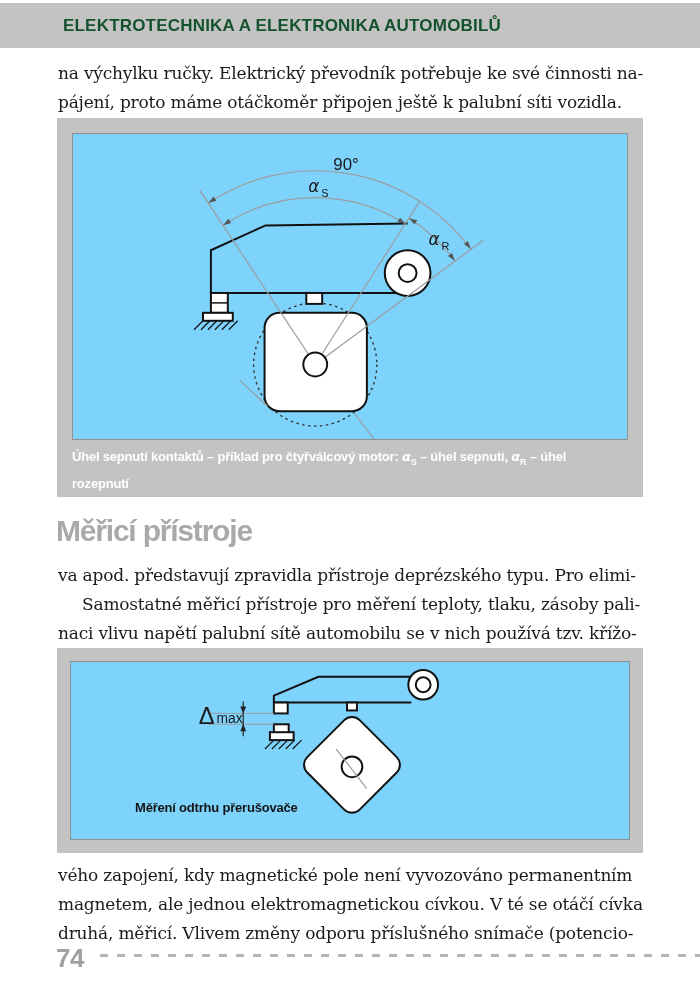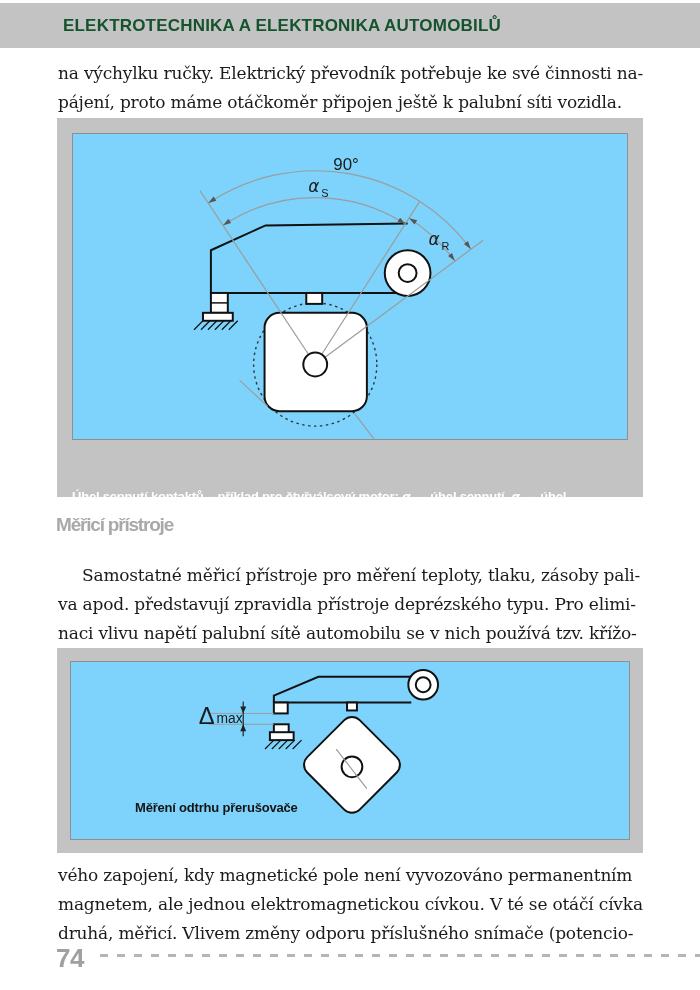--- a/index.html
+++ b/index.html
@@ -21,31 +21,31 @@
   
   .figframe{position:absolute;left:57px;width:586px;background:#c3c3c3;}
   .fig1{top:118px;height:379px;}
   .fig2{top:648px;height:205px;}
   .figwhite{position:absolute;background:#7dd3fc;border:1px solid #8f8f8f;box-sizing:border-box;}
   .fig1w{left:15px;top:15px;width:556px;height:307px;}
   .fig2w{left:13px;top:13px;width:560px;height:179px;}
 
   .figcap1{position:absolute;left:15px;top:328px;width:560px;
            font-family:"Liberation Sans",sans-serif;font-weight:bold;font-size:13px;
-           letter-spacing:-0.2px;line-height:21px;color:#ffffff;margin-top:40px;}
+           letter-spacing:-0.2px;line-height:21px;color:#ffffff;}
   .capline1{white-space:nowrap;}
   .figcap1 sub{font-size:9px;}
   .cap-alpha{font-family:"DejaVu Sans",sans-serif;font-style:italic;}
 
   .figcap2{position:absolute;left:64px;top:138px;font-family:"Liberation Sans",sans-serif;
            font-weight:bold;font-size:13px;letter-spacing:-0.2px;color:#141414;white-space:nowrap;}
 
   
   .section-heading{position:absolute;left:56px;top:514px;font-family:"Liberation Sans",sans-serif;
-                   font-weight:bold;font-size:19px;letter-spacing:-1.2px;color:#a9a9a9;white-space:nowrap;}
+                   font-weight:bold;font-size:30px;letter-spacing:-1.2px;color:#a9a9a9;white-space:nowrap;}
 
   
   .page-number{position:absolute;left:56px;top:943px;font-family:"Liberation Sans",sans-serif;
                font-weight:bold;font-size:26px;letter-spacing:-0.5px;color:#a0a0a0;}
   .footer-dashes{position:absolute;left:100px;top:954px;width:600px;height:3px;
                  background:repeating-linear-gradient(90deg,#b5b5b5 0 8px,transparent 8px 17px);}
 
   
   svg{display:block;}
   .thin{stroke:#9c9c9c;stroke-width:1.2;fill:none;}
@@ -132,22 +132,22 @@
     </div>
     <div class="figcap1">
       <div class="capline1"><span>Úhel sepnutí kontaktů – příklad pro čtyřválcový motor: </span><span class="cap-alpha">α</span><sub>S</sub><span> – úhel sepnutí, </span><span class="cap-alpha">α</span><sub>R</sub><span> – úhel</span></div>
       <div>rozepnutí</div>
     </div>
   </div>
 
   <div class="section-heading">Měřicí přístroje</div>
 
   <div class="para p2">
+    <div class="bl">va apod. představují zpravidla přístroje deprézského typu. Pro elimi-</div>
     <div class="bl indent">Samostatné měřicí přístroje pro měření teploty, tlaku, zásoby pali-</div>
-    <div class="bl">va apod. představují zpravidla přístroje deprézského typu. Pro elimi-</div>
     <div class="bl">naci vlivu napětí palubní sítě automobilu se v nich používá tzv. křížo-</div>
   </div>
 
   <div class="figframe fig2">
     <div class="figwhite fig2w">
       <svg width="558" height="177" viewBox="0 0 560 179">
 
         <g>
           <path class="blk" d="M 203 41 L 203 34 L 248 15 L 342 15"></path>
           <path class="blk" d="M 203 41 H 342"></path>

